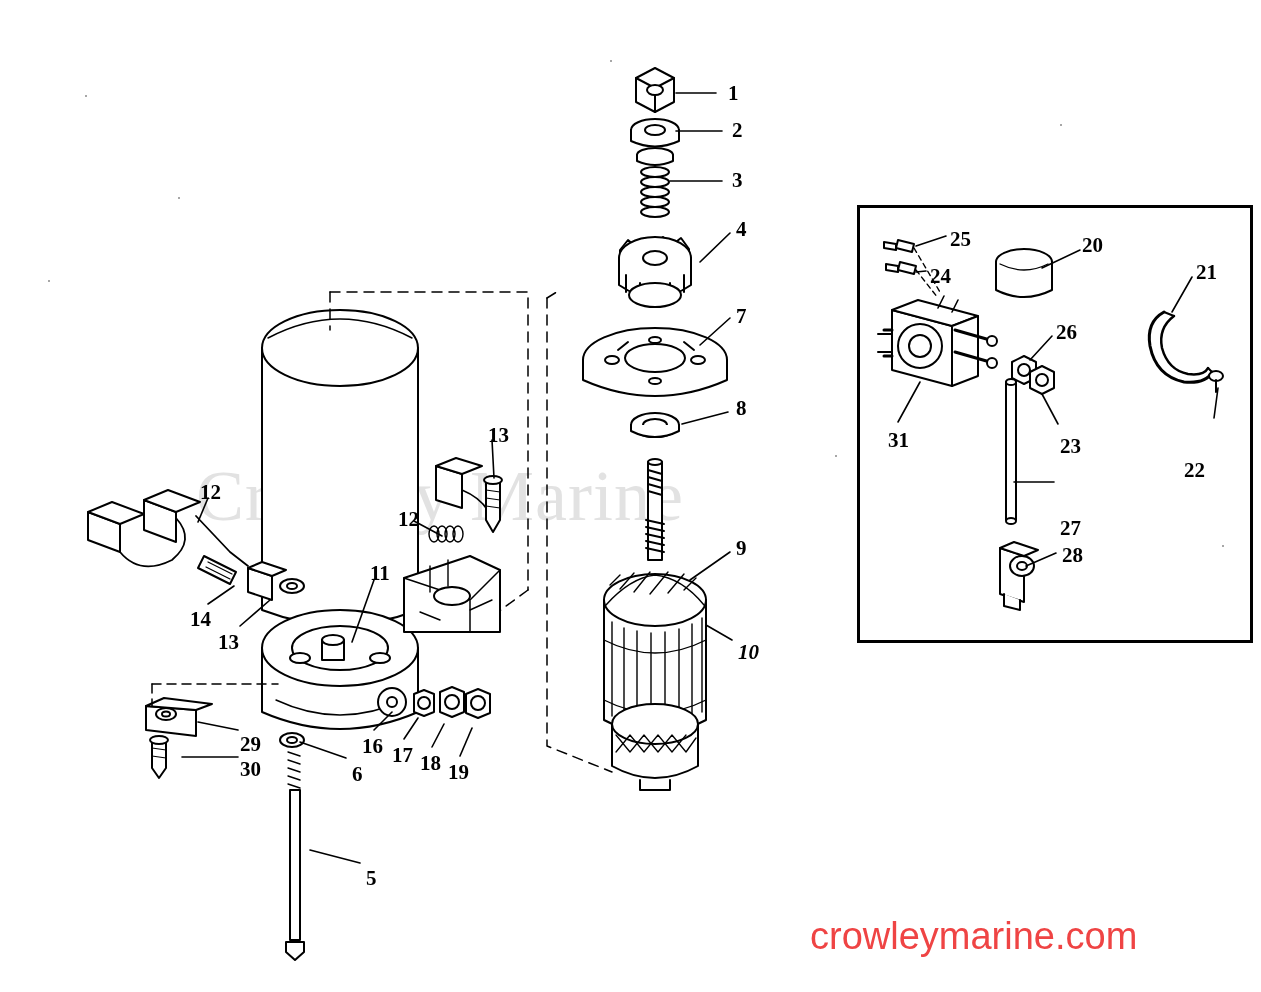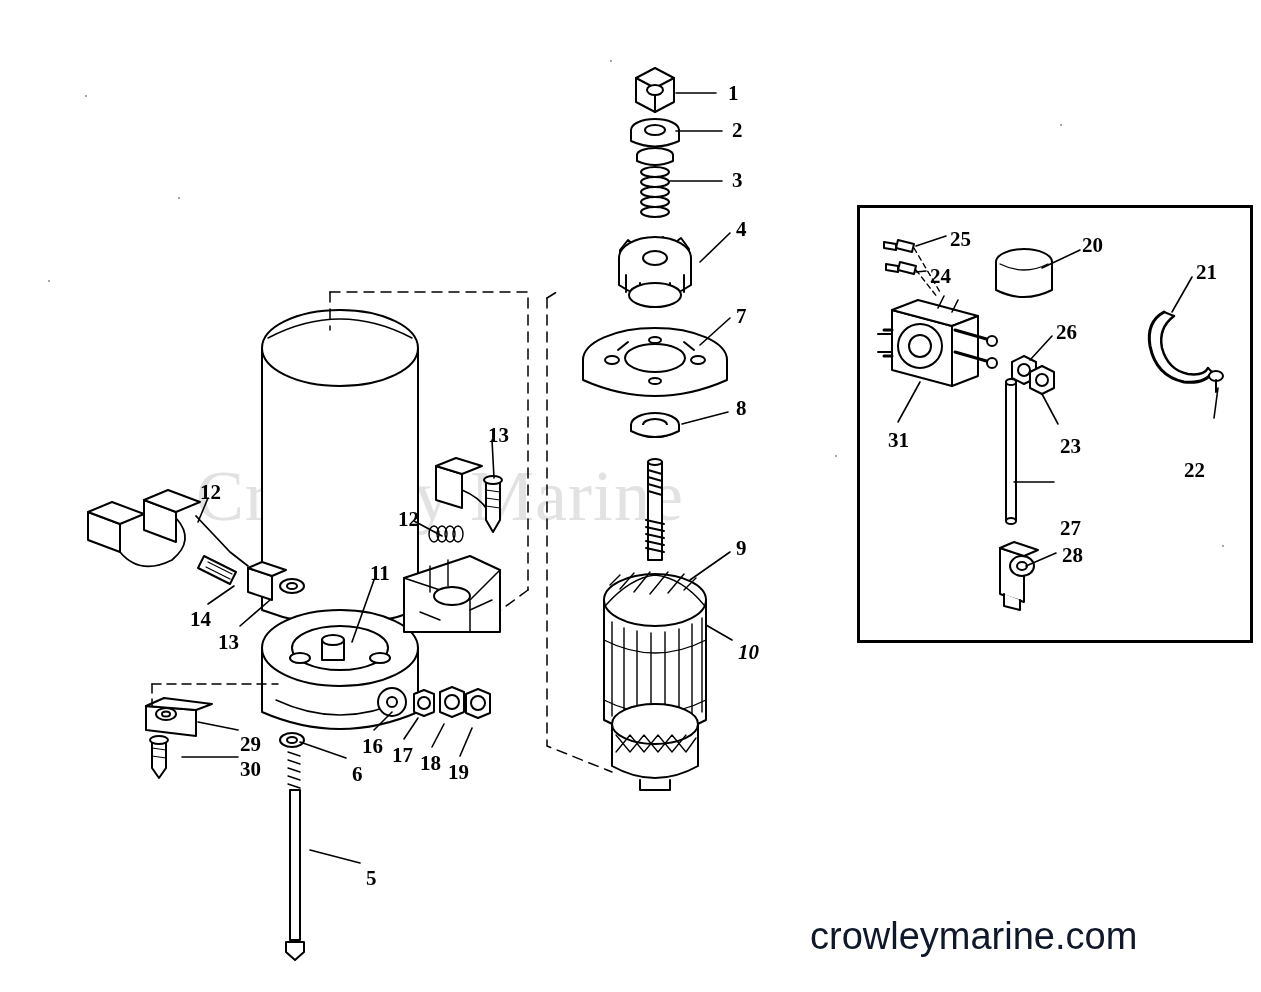--- a/index.html
+++ b/index.html
@@ -34,21 +34,21 @@
     letter-spacing: 1px;
     white-space: nowrap;
     user-select: none;
   }
   .site-url {
     position: absolute;
     left: 810px;
     top: 915px;
     font-family: "Liberation Sans", sans-serif;
     font-size: 38px;
-    color: #0f172a;
+    color: #ef4444;
     white-space: nowrap;
   }
   #inset-box {
     position: absolute;
     left: 857px;
     top: 205px;
     width: 390px;
     height: 432px;
     border: 3px solid #000;
     background: transparent;

